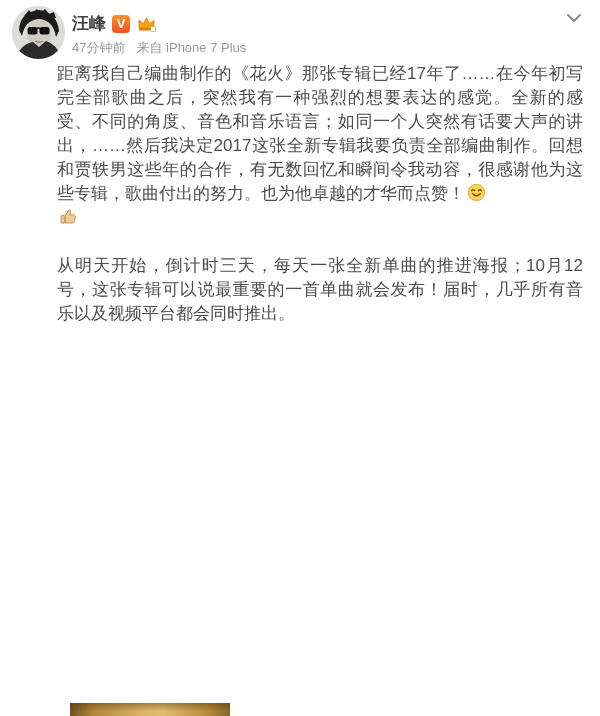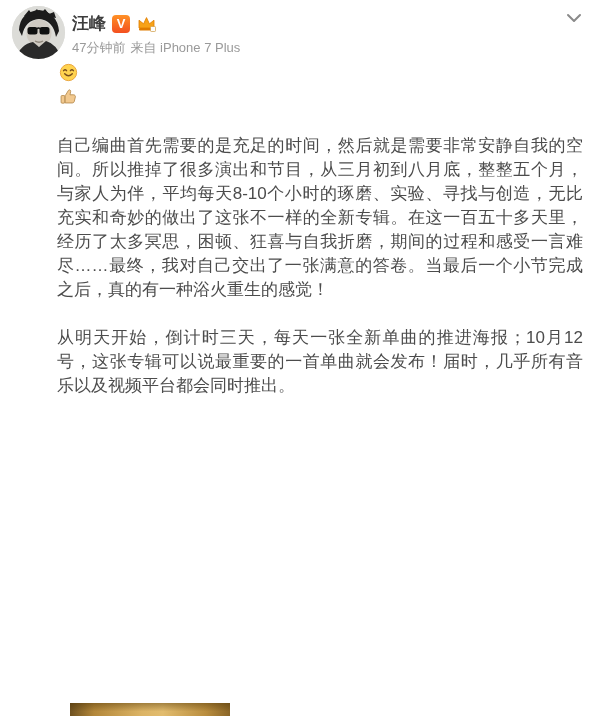--- a/index.html
+++ b/index.html
@@ -13,21 +13,21 @@
   
   .header{position:absolute;top:6px;left:12px;right:12px;height:56px;text-decoration:underline;}
   .avatar{position:absolute;left:0;top:0;width:53px;height:53px;border-radius:50%;overflow:hidden;background:#dcdcd8;cursor:pointer;}
   .avatar svg{display:block;width:53px;height:53px;}
   .name-row{position:absolute;left:60px;top:6px;display:flex;align-items:center;gap:6px;}
   .username{font-size:17px;font-weight:bold;color:#3d3d3d;cursor:pointer;}
   .v-badge{width:18px;height:18px;border-radius:4px;background:linear-gradient(180deg,#ff9126,#f34f20);
     color:#fff;font-weight:bold;font-size:13px;line-height:18px;text-align:center;}
   .crown{width:21px;height:18px;display:inline-block;}
   .time-row{position:absolute;left:60px;top:33px;font-size:13px;color:#9a9a9a;}
-  .time-row .src{margin-left:5px;cursor:pointer;}
+  .time-row .src{margin-left:11px;cursor:pointer;}
   .menu-chevron{position:absolute;right:2px;top:0;width:24px;height:24px;cursor:pointer;}
 
   
   .content{position:absolute;left:57px;right:17px;top:62px;
     font-size:17px;line-height:24px;color:#4c4c4c;text-align:justify;}
   .para{margin:0 0 24px 0;}
   .emoji{display:inline-block;width:19px;height:19px;vertical-align:-3px;margin-left:2px;}
   .emoji svg{display:block;width:19px;height:19px;}
 
   
@@ -72,39 +72,36 @@
     <div class="menu-chevron">
       <svg viewBox="0 0 24 24" xmlns="http://www.w3.org/2000/svg">
         <polyline points="6,9 12,15 18,9" fill="none" stroke="#8a8a8a" stroke-width="2" stroke-linecap="round" stroke-linejoin="round"></polyline>
       </svg>
     </div>
   </div>
 
   <div class="content">
 
     <p class="para">
-      <span class="emoji">
+      <span>距离我自己编曲制作的《花火》那张专辑已经17年了……在今年初写完全部歌曲之后，突然我有一种强烈的想要表达的感觉。全新的感受、不同的角度、音色和音乐语言；如同一个人突然有话要大声的讲出，……然后我决定2017这张全新专辑我要负责全部编曲制作。回想和贾轶男这些年的合作，有无数回忆和瞬间令我动容，很感谢他为这些专辑，歌曲付出的努力。也为他卓越的才华而点赞！</span><span class="emoji">
         <svg viewBox="0 0 20 20" xmlns="http://www.w3.org/2000/svg">
           <circle cx="10" cy="10" r="8.6" fill="#ffd34f" stroke="#e8a33d" stroke-width="1"></circle>
           <path d="M4.8 8.1 Q6.4 6.1 8 8.1" stroke="#7a4f1d" stroke-width="1.4" fill="none" stroke-linecap="round"></path>
           <path d="M12 8.1 Q13.6 6.1 15.2 8.1" stroke="#7a4f1d" stroke-width="1.4" fill="none" stroke-linecap="round"></path>
           <path d="M6 11.3 Q10 15.6 14 11.3" stroke="#7a4f1d" stroke-width="1.5" fill="none" stroke-linecap="round"></path>
         </svg>
       </span><br>
       <span class="emoji">
         <svg viewBox="0 0 20 20" xmlns="http://www.w3.org/2000/svg">
           <rect x="2.2" y="9" width="4" height="8" rx="1" fill="#f2c98f" stroke="#b5894c" stroke-width="0.9"></rect>
           <path d="M6.5 16.8 L13.8 16.8 C15.2 16.8 16 16 16.2 14.8 L17.2 10.6 C17.5 9.3 16.6 8.2 15.3 8.2 L11.6 8.2 L12.3 4.6 C12.5 3.2 10.7 2.4 9.9 3.6 L6.5 9.2 Z" fill="#f2c98f" stroke="#b5894c" stroke-width="0.9" stroke-linejoin="round"></path>
         </svg>
       </span>
     </p>
 
-    <p class="para">
-      <span>自己编曲首先需要的是充足的时间，然后就是需要非常安静自我的空间。所以推掉了很多演出和节目，从三月初到八月底，整整五个月，与家人为伴，平均每天8-10个小时的琢磨、实验、寻找与创造，无比充实和奇妙的做出了这张不一样的全新专辑。在这一百五十多天里，经历了太多冥思，困顿、狂喜与自我折磨，期间的过程和感受一言难尽……最终，我对自己交出了一张满意的答卷。当最后一个小节完成之后，真的有一种浴火重生的感觉！</span>
-    </p>
 
 
     <p class="para">
       <span>从明天开始，倒计时三天，每天一张全新单曲的推进海报；10月12号，这张专辑可以说最重要的一首单曲就会发布！届时，几乎所有音乐以及视频平台都会同时推出。</span>
     </p>
 
 
   </div>
 
   <div class="post-image"></div>

